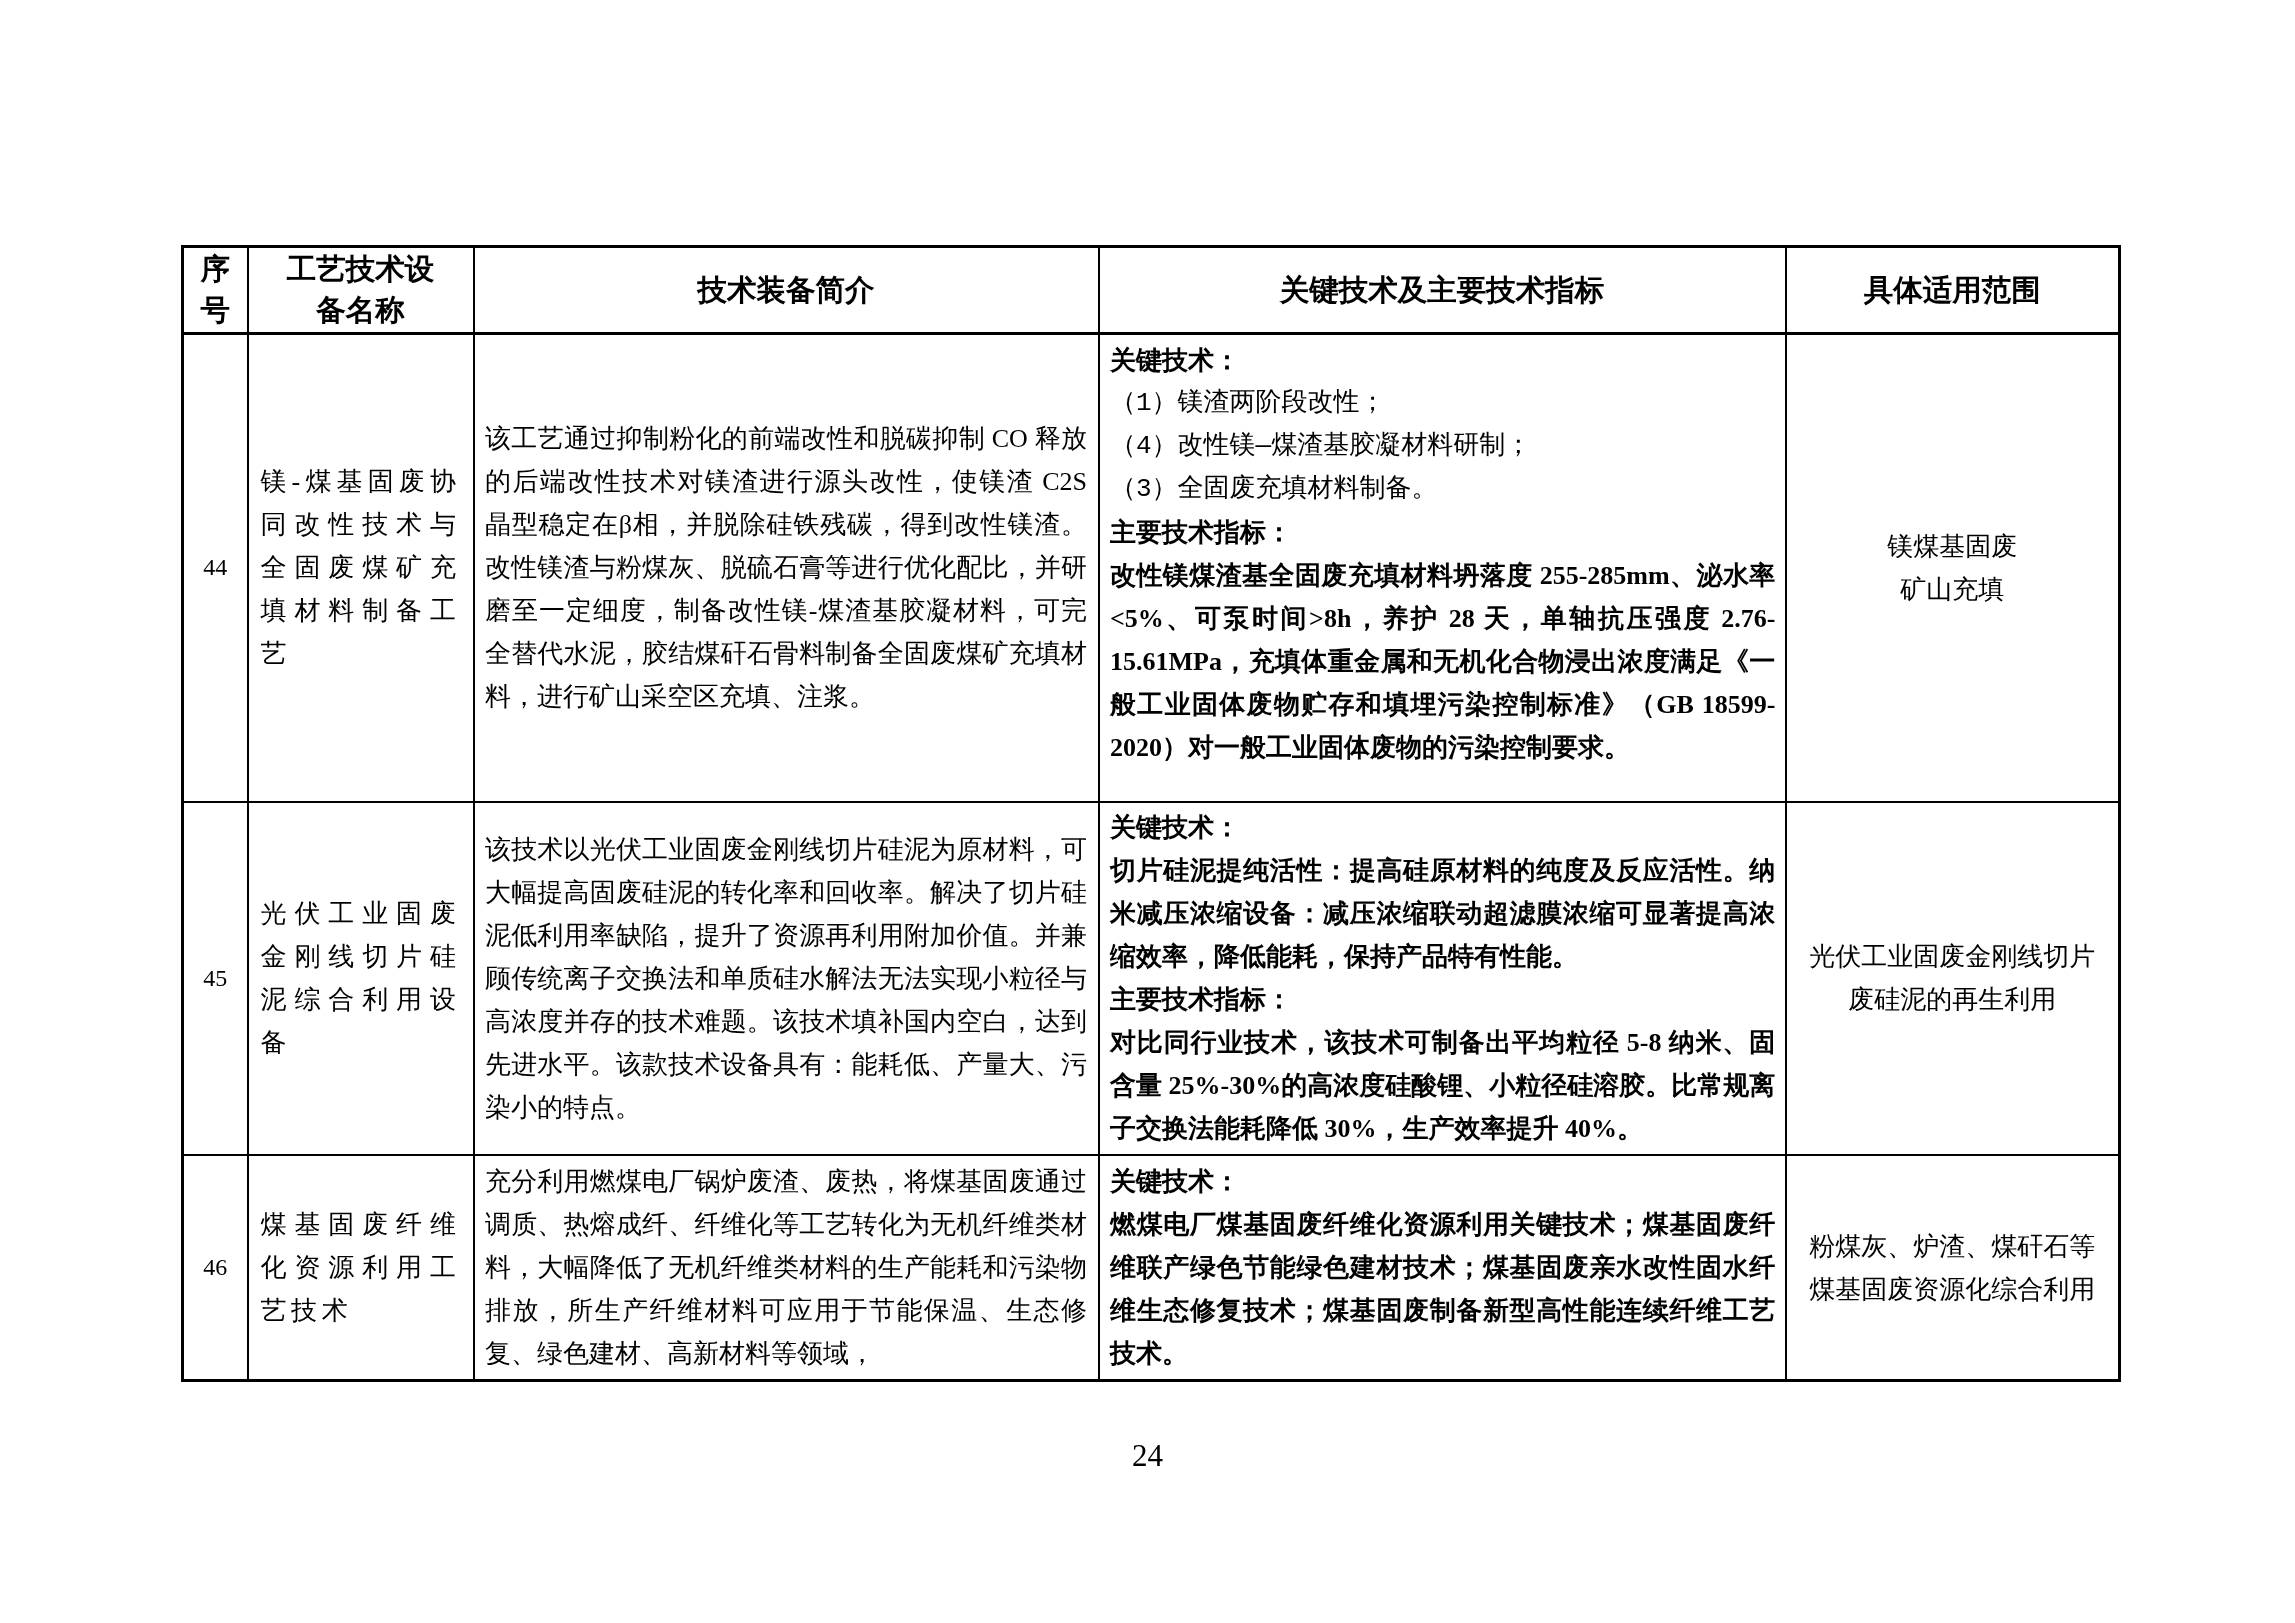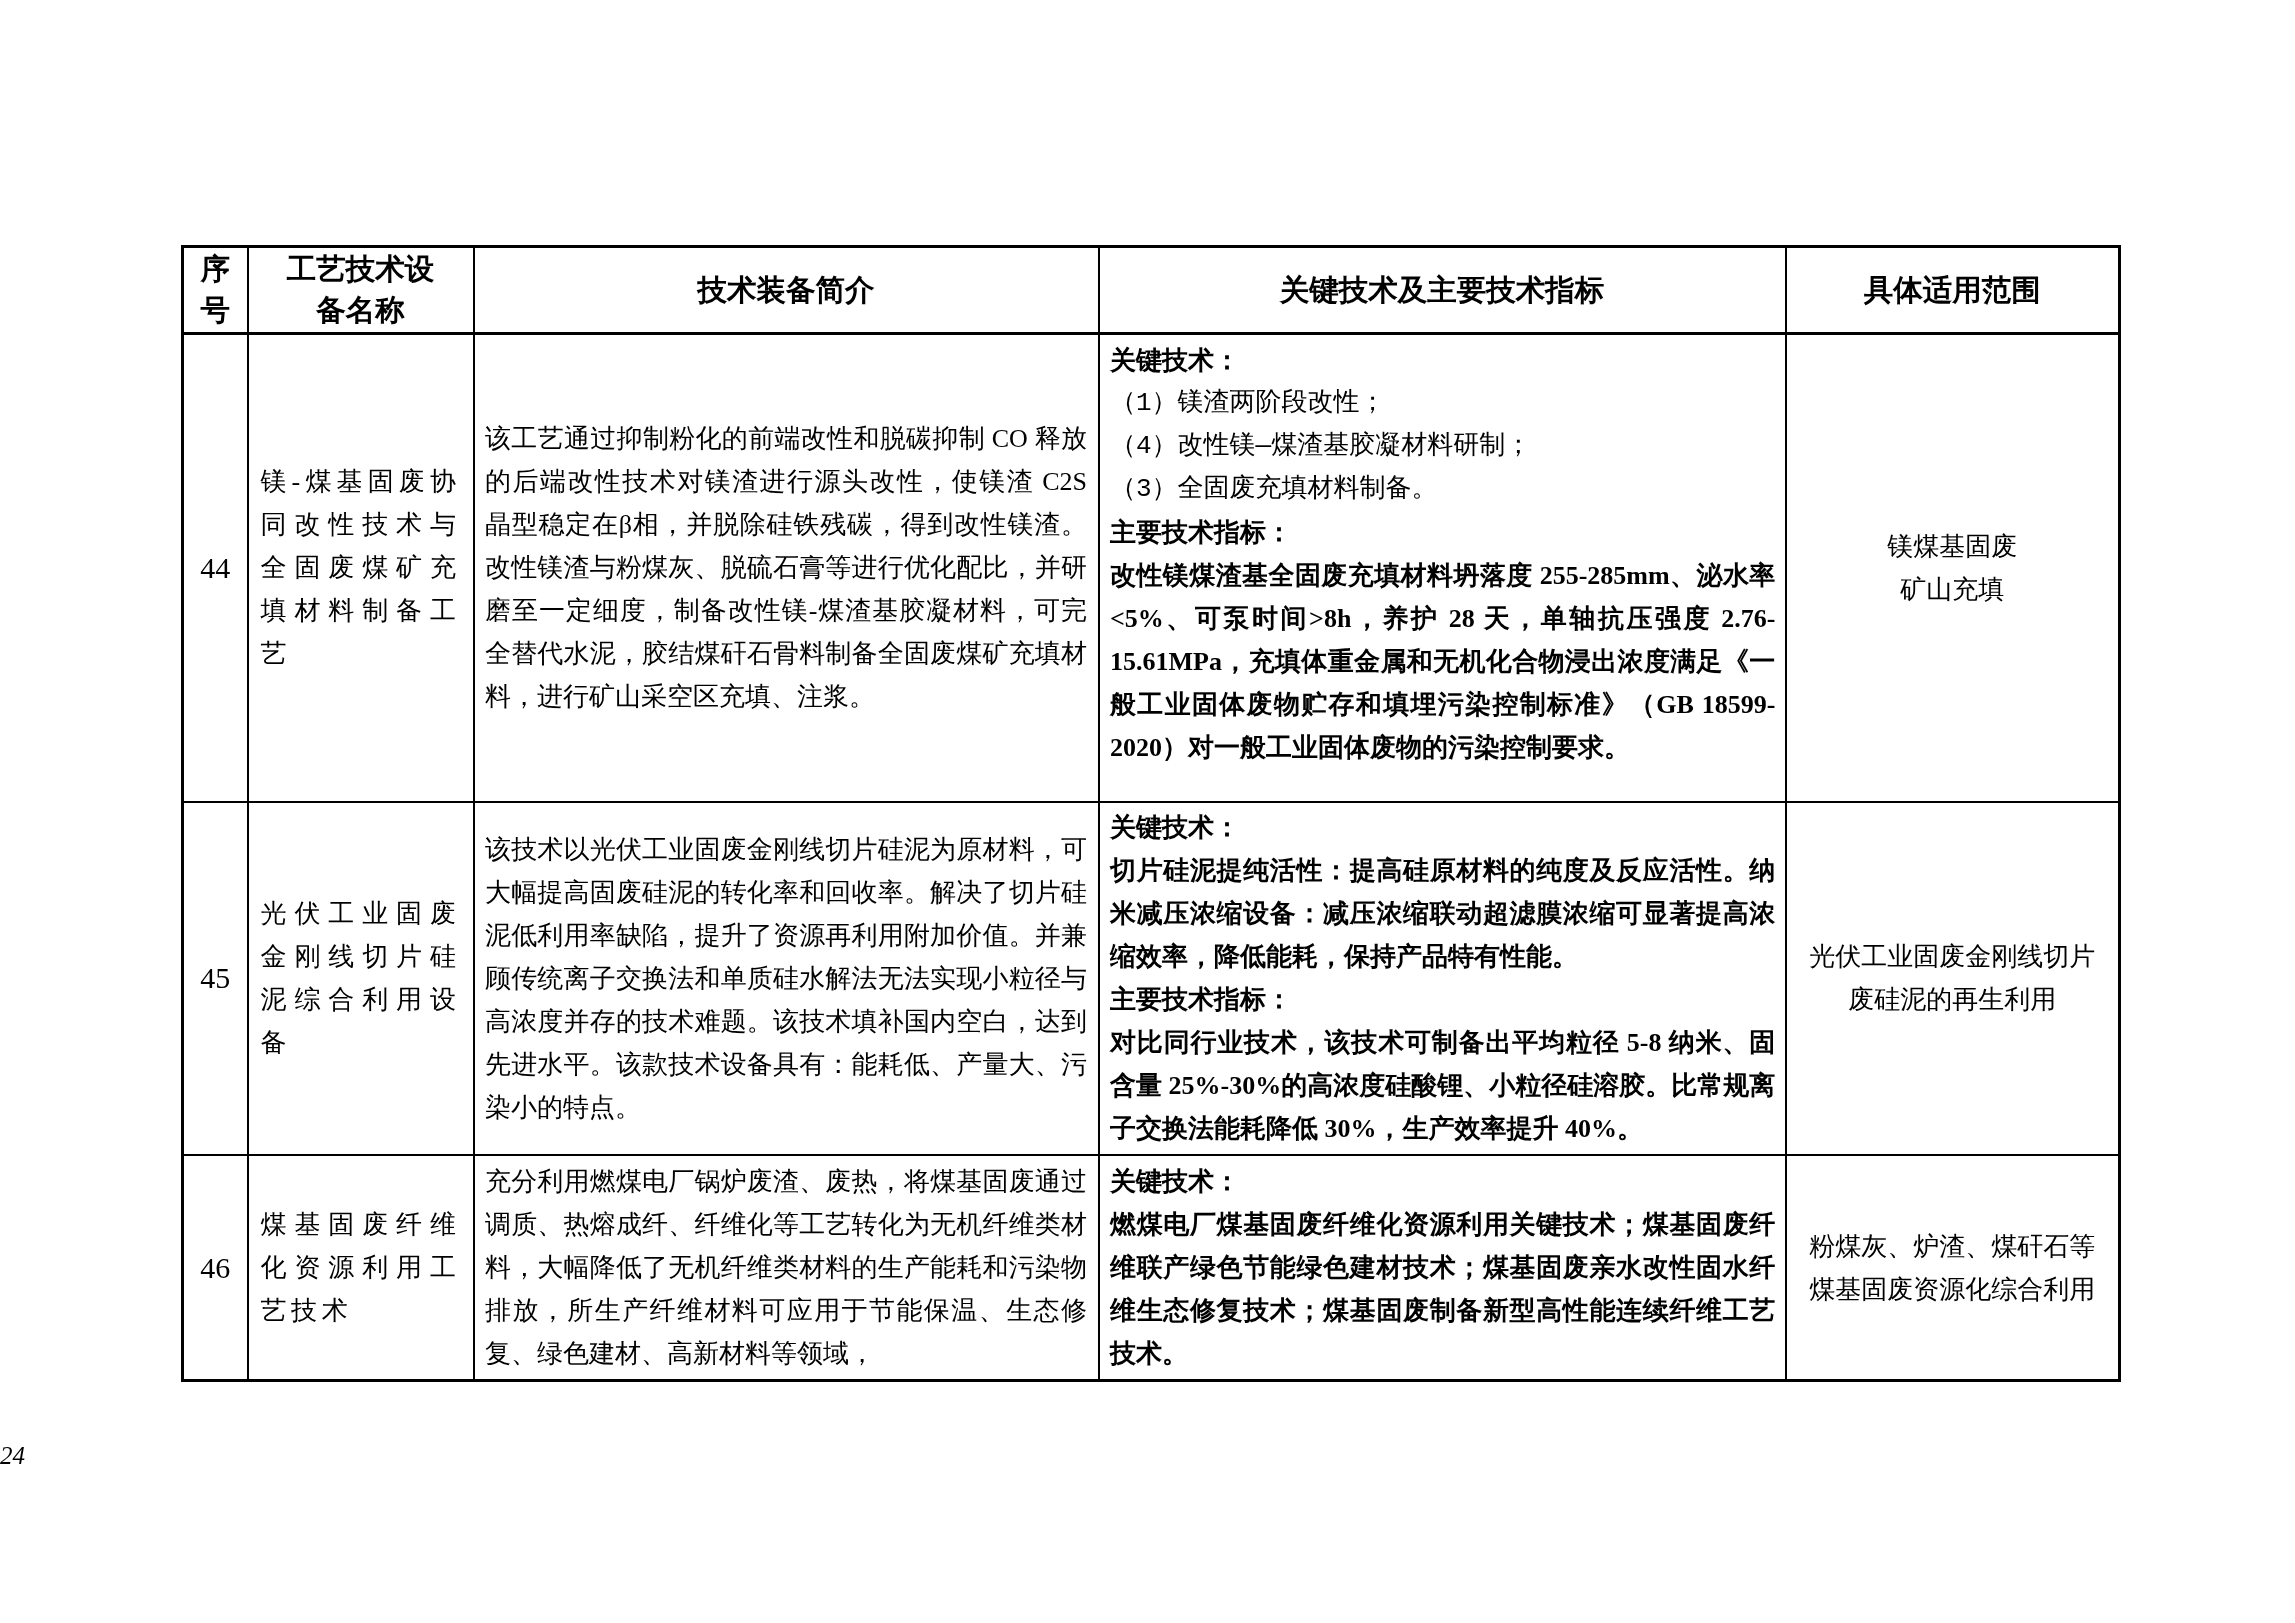--- a/index.html
+++ b/index.html
@@ -35,21 +35,21 @@
   tr.header-row th {
     font-size: 29.5px;
     font-weight: bold;
     text-align: center;
     vertical-align: middle;
     line-height: 41px;
     white-space: pre-line;
     border-bottom: 3.3px solid #000;
   }
   td.cell-num {
-    font-size: 30px;
+    font-size: 24px;
     text-align: center;
     vertical-align: middle;
     margin-left: 22px;
   }
   td.cell-name {
     vertical-align: middle;
     padding: 0 12px;
   }
   td.cell-name .name-text {
     font-size: 26px;
@@ -97,23 +97,23 @@
     font-size: 26px;
     line-height: 43px;
     white-space: pre-line;
     text-align: center;
   }
   .page-number {
     position: absolute;
     left: 0;
     top: 1439px;
     width: 2295px;
-    font-size: 25px;
+    text-align: center;
+    font-size: 31px;
     line-height: 33px;
-    font-style: italic;
   }
 </style>
 </head>
 <body>
 
 <div class="page">
 
   <table class="doc-table">
     <colgroup>
       <col style="width:65px">

